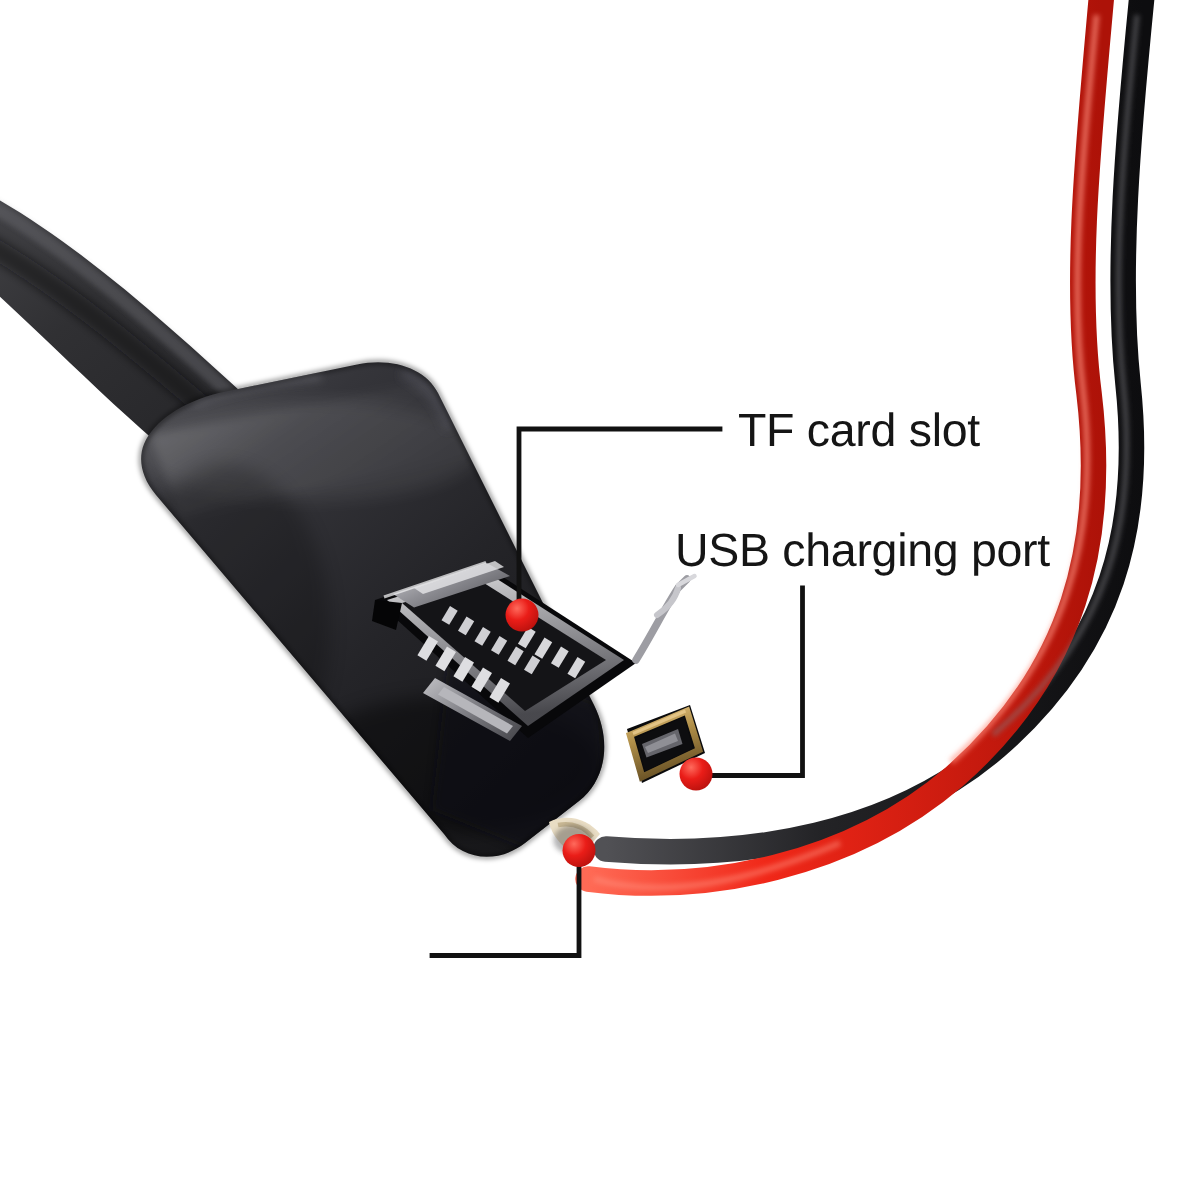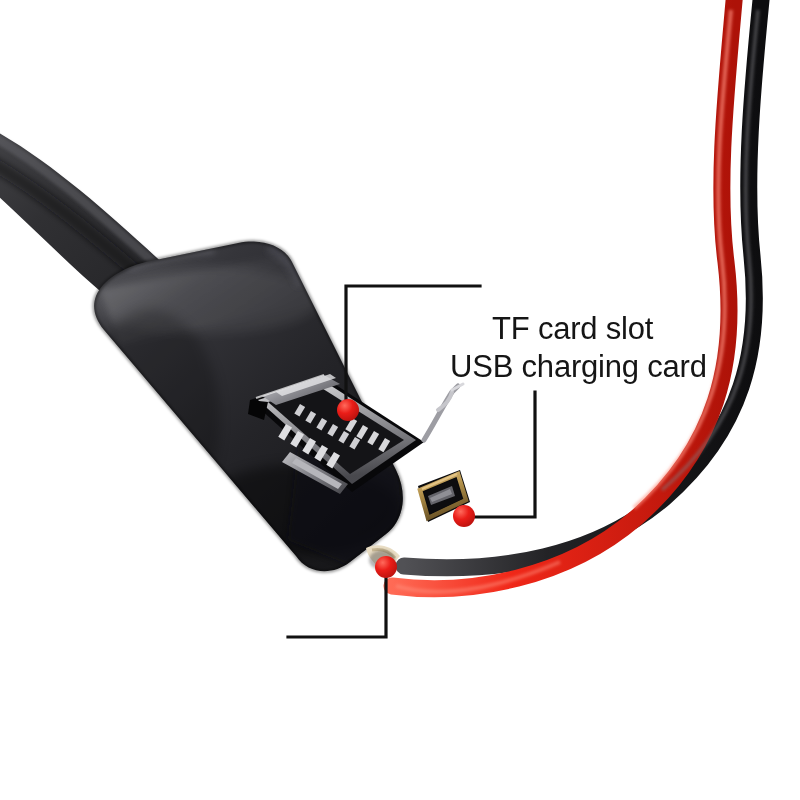--- a/index.html
+++ b/index.html
@@ -24,21 +24,21 @@
   .label {
     position: absolute;
     color: #151515;
     font-family: "Liberation Sans", sans-serif;
     font-size: 31px;
     font-weight: 400;
     letter-spacing: -0.2px;
     white-space: nowrap;
     line-height: 1;
   }
-  #label-tf   { left: 492px; top: 271px; margin-top: 42px; }
+  #label-tf   { left: 492px; top: 271px; }
   #label-usb  { left: 450px; top: 351px; }
   #label-sw   { left: 174px; top: 619px; }
 </style>
 </head>
 <body>
 
 <div id="scene">
 
   <svg id="art" viewBox="0 0 800 800">
     <defs>
@@ -242,16 +242,16 @@
 
     <g>
       <circle cx="348" cy="410" r="11" fill="url(#gDot)"></circle>
       <circle cx="464" cy="516" r="11" fill="url(#gDot)"></circle>
       <circle cx="386" cy="567" r="11" fill="url(#gDot)"></circle>
     </g>
   </svg>
 
   <div class="label" id="label-tf">TF card slot</div>
 
-  <div class="label" id="label-usb">USB charging card</div>
+  <div class="label" id="label-usb">USB charging port</div>
 
 
 </div>
 
 </body></html>

